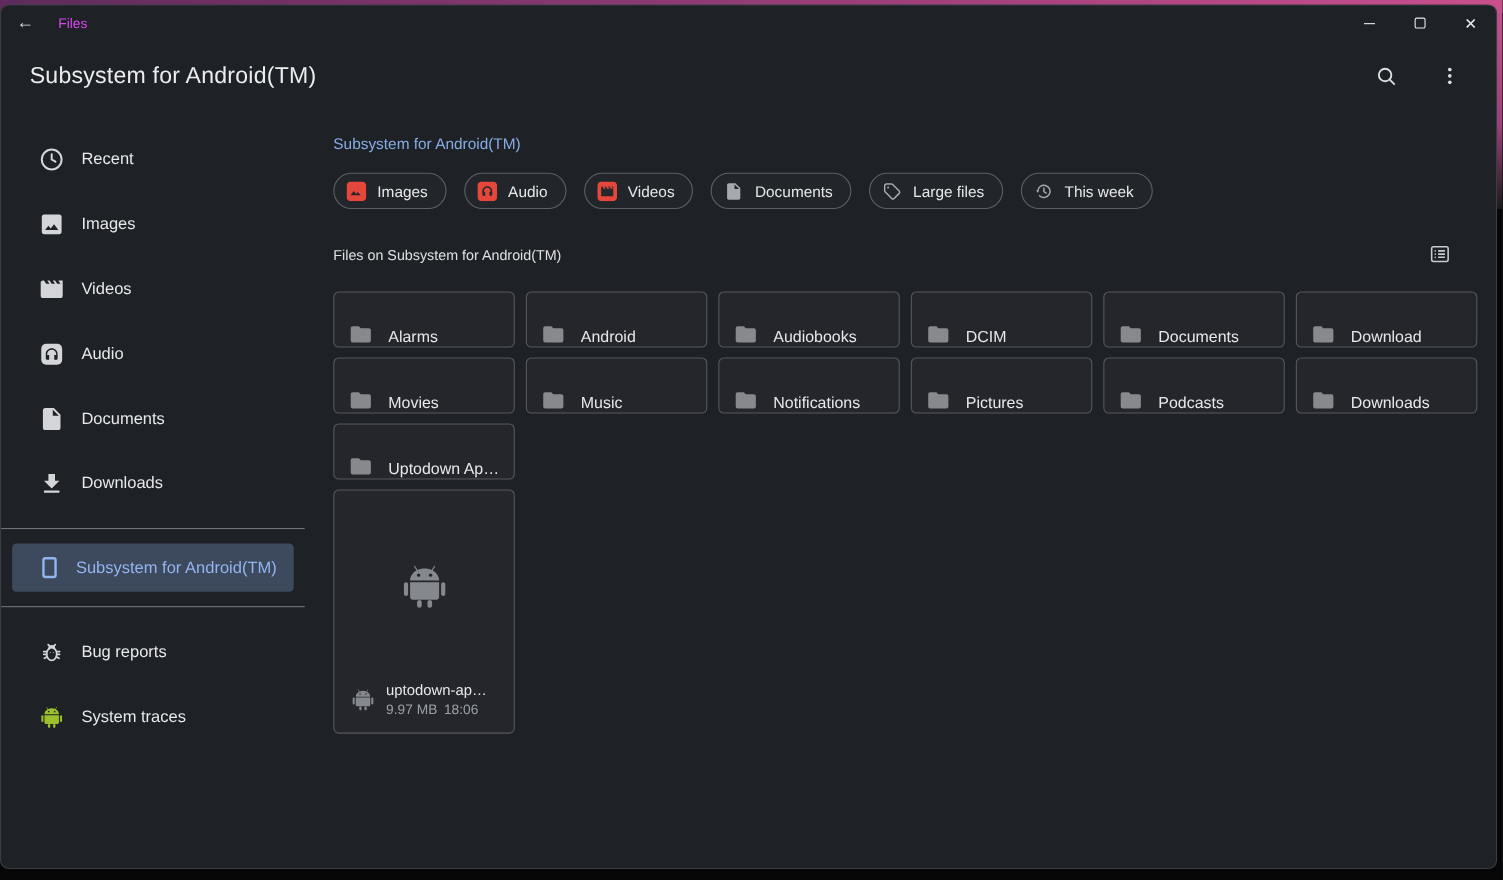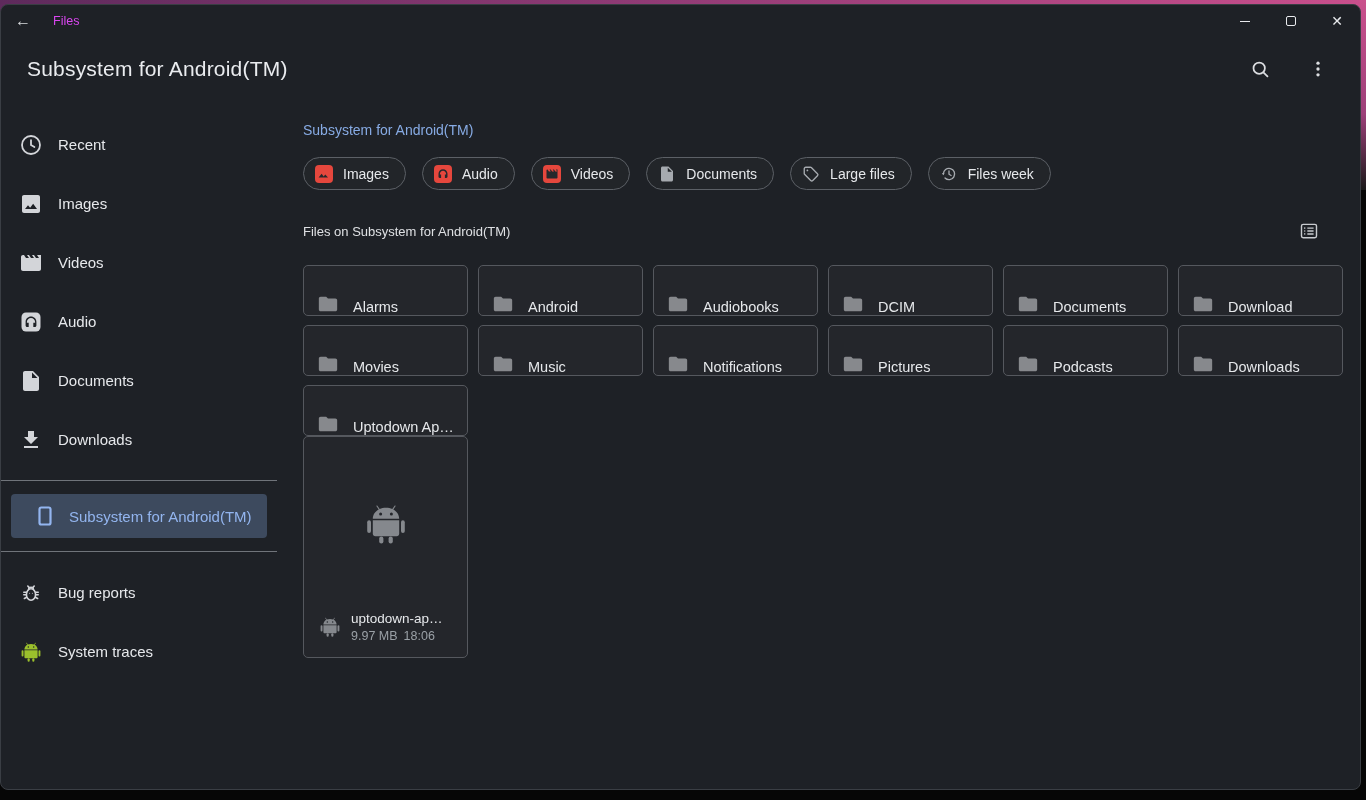--- a/index.html
+++ b/index.html
@@ -42,21 +42,21 @@
   .glyph-max { width:10px; height:10px; border:1px solid #e8eaed; border-radius:2px; display:block; }
   .glyph-close { color:#e8eaed; font-size:14px; font-weight:300; line-height:1; }
   
   .app-header { height:64px; display:flex; align-items:center; padding:0 30px 0 26px; flex-shrink:0; }
   .app-title { font-size:21px; font-weight:500; color:#eaecef; letter-spacing:.2px; }
   .header-actions { margin-left:auto; display:flex; align-items:center; gap:34px; }
   .icon-btn { width:24px; height:24px; display:flex; align-items:center; justify-content:center; }
   
   .main { flex:1; display:flex; min-height:0; }
   .sidebar { width:276px; flex-shrink:0; padding-top:14px; }
-  .side-item { height:59px; display:flex; align-items:center; padding-left:18px; }
+  .side-item { height:59px; display:flex; align-items:center; padding-left:34px; }
   .side-item .s-icon { width:24px; height:24px; margin-right:15px; flex-shrink:0; }
   .side-item .s-label { font-size:15px; font-weight:500; color:#e6e8eb; }
   .side-divider { border-top:1px solid #70747a; margin:11px 0; }
   .side-selected {
     margin:13px 10px; height:44px; border-radius:4px;
     background:#3d4a5e; display:flex; align-items:center; padding-left:22px;
   }
   .side-selected .s-icon { width:24px; height:24px; margin-right:12px; }
   .side-selected .s-label { font-size:15px; font-weight:500; color:#93b5ef; }
   
@@ -76,21 +76,21 @@
   .folder-card {
     height:51px; border:1px solid #55585e; border-radius:5px; background:#24262b;
     display:flex; align-items:flex-end; padding:0 12px 0 13px; gap:14px; min-width:0;
   }
   .folder-card .f-icon { width:22px; height:22px; flex-shrink:0; }
   .folder-card .f-name {
     font-size:14.5px; color:#e6e8eb;
     white-space:nowrap; overflow:hidden; text-overflow:ellipsis;
   }
   .file-card {
-    width:165px; height:222px; 
+    width:165px; height:222px; margin-top:9px;
     border:1px solid #55585e; border-radius:5px; background:#24262b;
     display:flex; flex-direction:column;
   }
   .file-preview { flex:1; display:flex; align-items:center; justify-content:center; }
   .file-info { display:flex; align-items:center; padding:0 8px 14px 14px; gap:9px; }
   .file-info .fi-icon { width:24px; height:24px; flex-shrink:0; }
   .file-text { min-width:0; }
   .file-name { font-size:13.5px; color:#e6e8eb; white-space:nowrap; overflow:hidden; }
   .file-meta { font-size:12.5px; color:#9aa0a6; margin-top:3px; white-space:nowrap; }
   .file-meta span { margin-right:6px; }
@@ -279,21 +279,21 @@
           </svg>
           <span class="c-label">Large files</span>
         </div>
 
         <div class="chip">
           <svg width="18" height="18" viewBox="0 0 24 24" fill="none" stroke="#a6aaaf" stroke-width="1.8">
             <path d="M4.5 12a7.5 7.5 0 1 1 2.2 5.3" stroke-linecap="round"></path>
             <path d="M4.3 13.5l-1.6-3 3.3.3z" fill="#a6aaaf" stroke="none"></path>
             <path d="M12 8v4.3l2.8 1.7" stroke-linecap="round"></path>
           </svg>
-          <span class="c-label">Files week</span>
+          <span class="c-label">This week</span>
         </div>
 
       </div>
 
       <div class="section-row">
         <span class="section-label">Files on Subsystem for Android(TM)</span>
         <div class="view-toggle">
           <svg width="20" height="20" viewBox="0 0 24 24" fill="none" stroke="#c8cbcf" stroke-width="1.7">
             <rect x="3" y="4" width="18" height="16" rx="2"></rect>
             <path d="M10 8.5h7.5M10 12h7.5M10 15.5h7.5"></path>

